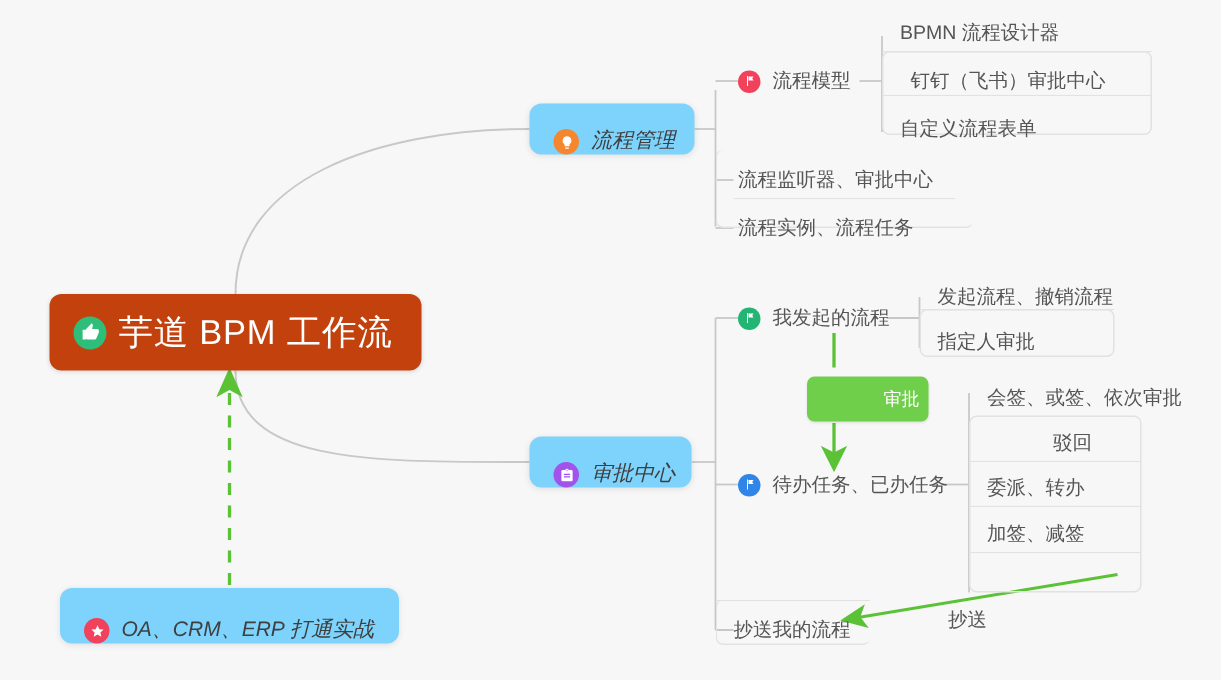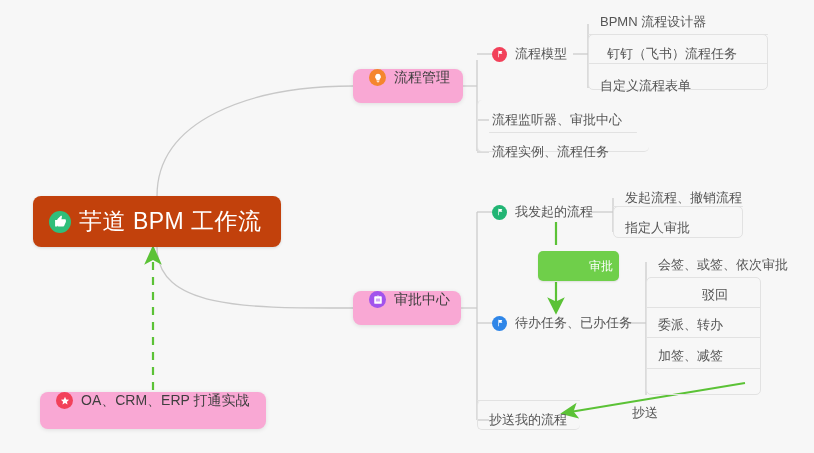--- a/index.html
+++ b/index.html
@@ -36,27 +36,28 @@
   .root-label {
     color: #ffffff;
     font-size: 23px;
     letter-spacing: .5px;
     white-space: nowrap;
   }
 
   
   .card {
     position: absolute;
-    background: #f9a8d4;
+    background: #7dd3fc;
     border-radius: 8px;
     box-shadow: 0 1px 4px rgba(0,0,0,.10);
-    display: flex; align-items: flex-start;
+    display: flex; align-items: flex-end;
     padding: 0 16px;
     box-sizing: border-box;
     white-space: nowrap;
+    font-style: italic;
   }
   .card .txt { font-size: 14px; color: #3f3f3f; }
 
   #node-process-mgmt { left: 353px; top: 69px;  width: 110px; height: 34px; }
   #node-approval-ctr  { left: 353px; top: 291px; width: 108px; height: 34px; }
   #node-integration    { left: 40px;  top: 392px; width: 226px; height: 37px; }
 
   
   .leaf {
     position: absolute;
@@ -196,21 +197,21 @@
         <path d="M6 2h2v20H6zM9 3h10l-2.5 4L19 11H9z"></path>
       </svg>
     </span>
     <span>流程模型</span>
   </div>
 
   <div class="leaf" style="left:600px; top:12px;">
     <span>BPMN 流程设计器</span>
   </div>
   <div class="leaf" style="left:607px; top:44px;">
-    <span>钉钉（飞书）流程任务</span>
+    <span>钉钉（飞书）审批中心</span>
   </div>
   <div class="leaf" style="left:600px; top:76px;">
     <span>自定义流程表单</span>
   </div>
 
   <div class="leaf" style="left:492px; top:110px;">
     <span>流程监听器、审批中心</span>
   </div>
   <div class="leaf" style="left:492px; top:142px;">
     <span>流程实例、流程任务</span>

